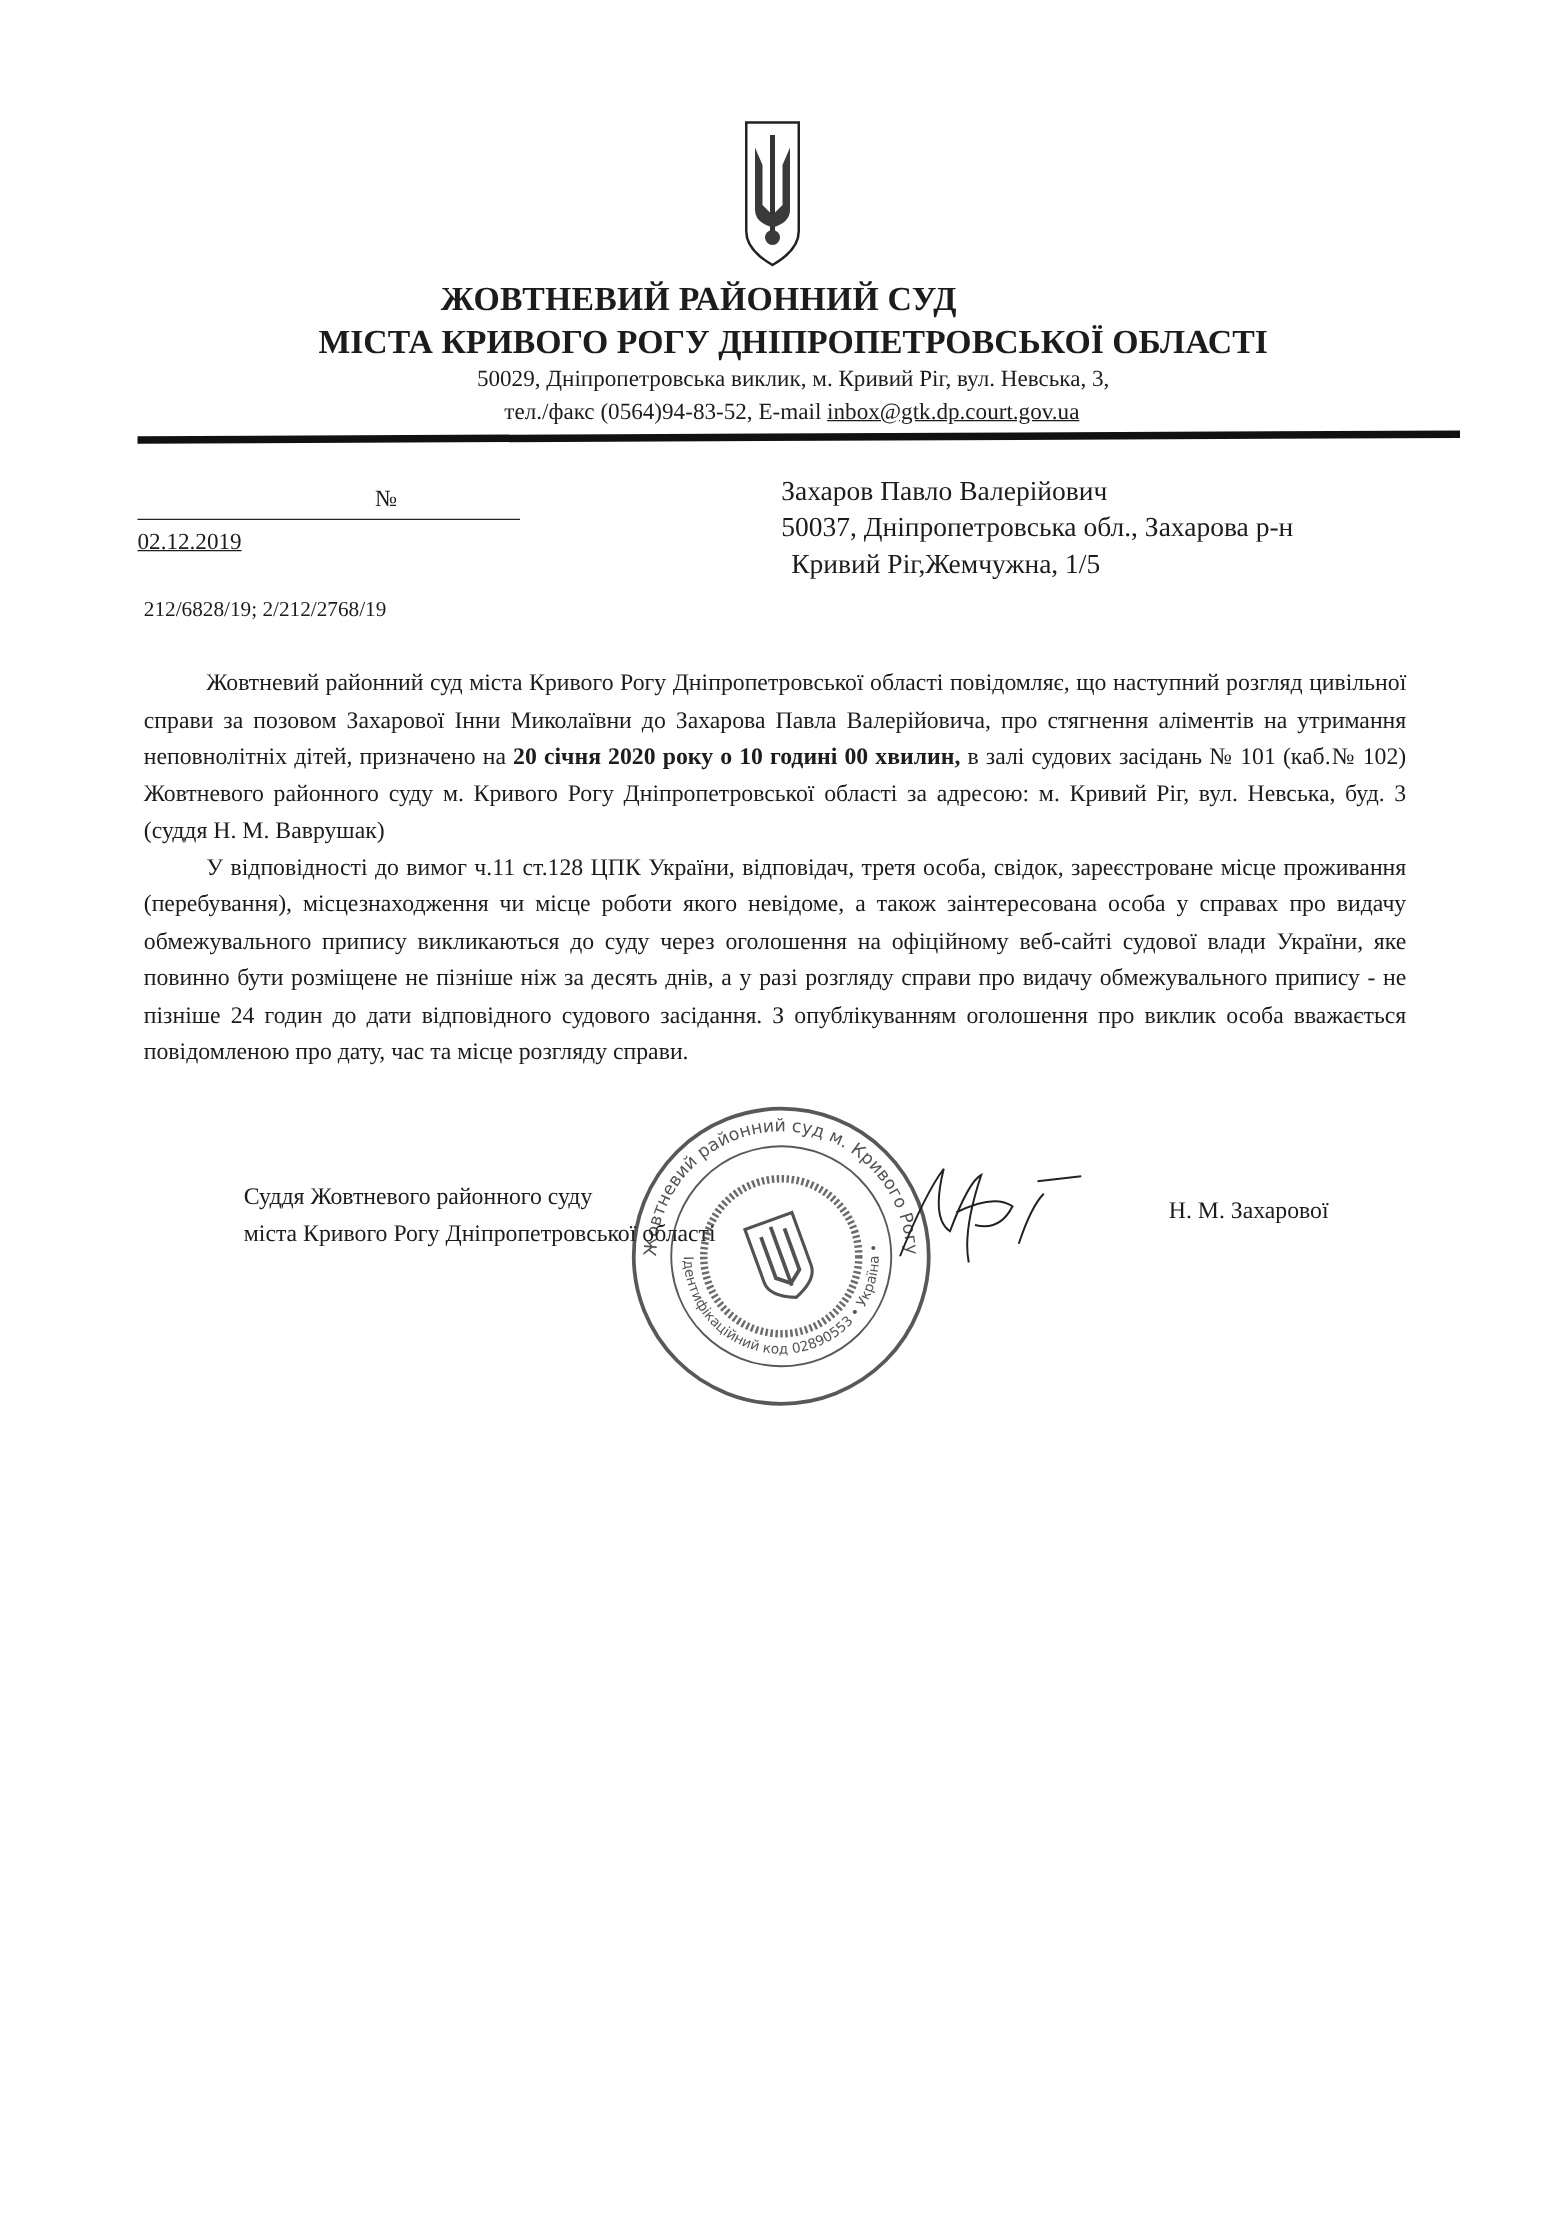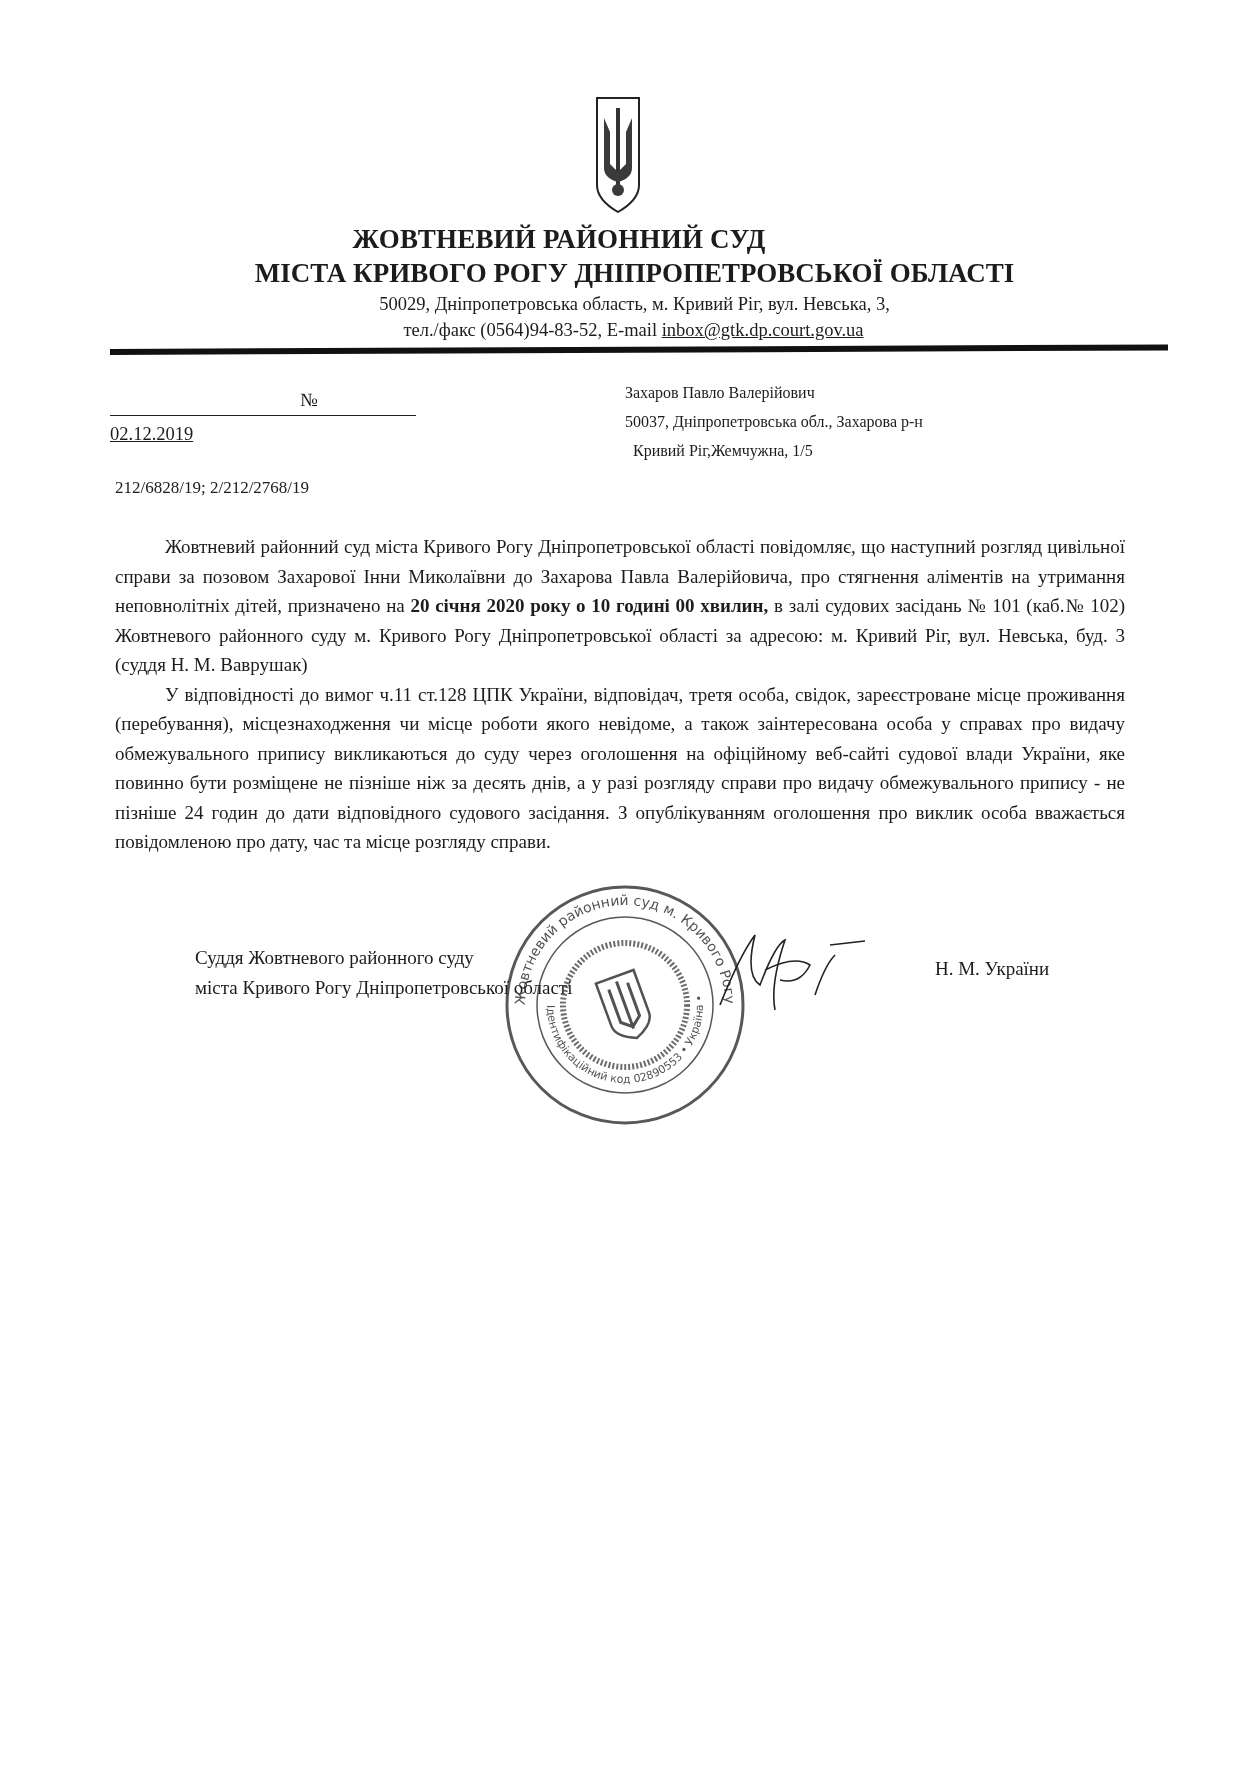--- a/index.html
+++ b/index.html
@@ -10,21 +10,21 @@
   .court1 { left: 0; width: 1118px; top: 224px; text-align: center; font-size: 27px; font-weight: bold; letter-spacing: 0.2px; }
   .court2 { left: 0; width: 1239px; top: 258px; text-align: center; font-size: 27px; font-weight: bold; padding-left: 30px; box-sizing: border-box; }
   .addr1 { left: 0; width: 1239px; top: 294px; text-align: center; font-size: 18.5px; padding-left: 30px; box-sizing: border-box; }
   .addr2 { left: 0; width: 1239px; top: 320px; text-align: center; font-size: 18.5px; padding-left: 28px; box-sizing: border-box; }
   .addr2 .email { text-decoration: underline; }
   .rule { left: 110px; width: 1058px; top: 349px; height: 6px; background: #111; transform: rotate(-0.25deg); transform-origin: left; }
   .numline { left: 110px; top: 393px; width: 306px; border-bottom: 1.5px solid #222; height: 22px; }
   .numlabel { left: 300px; top: 390px; font-size: 18.5px; }
   .date { left: 110px; top: 424px; font-size: 18.5px; text-decoration: underline; }
   .ref { left: 115px; top: 478px; font-size: 17px; }
-  .recipient { left: 625px; top: 378px; font-size: 16px; line-height: 29px; }
+  .recipient { left: 625px; top: 378px; font-size: 22px; line-height: 29px; }
   .recipient div:nth-child(3) { padding-left: 8px; }
   .body { left: 115px; top: 532px; width: 1010px; font-size: 19px; line-height: 29.5px; text-align: justify; }
   .body p { margin: 0; text-indent: 50px; }
   .body b { font-weight: bold; }
   .sign-title { left: 178px; top: 943px; font-size: 19px; line-height: 30px; margin-left: 17px; }
   .sign-name { left: 935px; top: 958px; font-size: 19px; }
   .stamp { left: 500px; top: 880px; width: 250px; height: 250px; opacity: 0.78; }
   .signature { left: 715px; top: 925px; width: 160px; height: 90px; }
 </style>
 </head>
@@ -32,21 +32,21 @@
 
 <svg class="abs coat" viewBox="0 0 50 128">
   <path d="M4 8 L46 8 L46 95 Q46 110 25 122 Q4 110 4 95 Z" fill="none" stroke="#222" stroke-width="2"></path>
   <path d="M25 18 L25 95" stroke="#333" stroke-width="4"></path>
   <path d="M11 28 L11 78 Q11 88 25 92 Q39 88 39 78 L39 28 L33 42 L33 74 L25 82 L17 74 L17 42 Z" fill="#3a3a3a"></path>
   <circle cx="25" cy="100" r="6" fill="#3a3a3a"></circle>
 </svg>
 
 <div class="abs court1">ЖОВТНЕВИЙ РАЙОННИЙ СУД</div>
 <div class="abs court2">МІСТА КРИВОГО РОГУ ДНІПРОПЕТРОВСЬКОЇ ОБЛАСТІ</div>
-<div class="abs addr1">50029, Дніпропетровська область, м. Кривий Ріг, вул. Невська, 3,</div>
+<div class="abs addr1">50029, Дніпропетровська виклик, м. Кривий Ріг, вул. Невська, 3,</div>
 <div class="abs addr2"><span>тел./факс (0564)94-83-52, E-mail </span><span class="email">inbox@gtk.dp.court.gov.ua</span></div>
 <div class="abs rule"></div>
 
 <div class="abs numline"></div>
 <div class="abs numlabel">№</div>
 <div class="abs date">02.12.2019</div>
 <div class="abs ref">212/6828/19; 2/212/2768/19</div>
 
 <div class="abs recipient">
   <div>Захаров Павло Валерійович</div>
@@ -56,21 +56,21 @@
 
 <div class="abs body">
   <p><span>Жовтневий районний суд міста Кривого Рогу Дніпропетровської області повідомляє, що наступний розгляд цивільної справи за позовом Захарової Інни Миколаївни  до Захарова Павла Валерійовича, про стягнення аліментів на утримання неповнолітніх дітей, призначено на </span><b>20 січня 2020 року о 10 годині 00 хвилин,</b><span> в залі судових засідань № 101 (каб.№ 102)  Жовтневого районного суду м. Кривого Рогу Дніпропетровської області за адресою: м. Кривий Ріг, вул. Невська, буд. 3 (суддя  Н. М. Ваврушак)</span></p>
   <p>У відповідності до вимог ч.11 ст.128 ЦПК України, відповідач, третя особа, свідок, зареєстроване місце проживання (перебування), місцезнаходження чи місце роботи якого невідоме, а також заінтересована особа у справах про видачу обмежувального припису викликаються до суду через оголошення на офіційному веб-сайті судової влади України, яке повинно бути розміщене не пізніше ніж за десять днів, а у разі розгляду справи про видачу обмежувального припису - не пізніше 24 годин до дати відповідного судового засідання. З опублікуванням оголошення про виклик особа вважається повідомленою про дату, час та місце розгляду справи.</p>
 </div>
 
 <div class="abs sign-title">
   <div>Суддя Жовтневого районного суду</div>
   <div>міста Кривого Рогу Дніпропетровської області</div>
 </div>
-<div class="abs sign-name">Н. М. України</div>
+<div class="abs sign-name">Н. М. Захарової</div>
 
 <svg class="abs stamp" viewBox="0 0 250 250">
   <defs>
     <path id="outerArc" d="M125,125 m-100,0 a100,100 0 1,1 200,0 a100,100 0 1,1 -200,0"></path>
     <path id="innerArc" d="M125,125 m-78,0 a78,78 0 1,0 156,0 a78,78 0 1,0 -156,0"></path>
   </defs>
   <circle cx="125" cy="125" r="118" fill="none" stroke="#2a2a2a" stroke-width="3"></circle>
   <circle cx="125" cy="125" r="88" fill="none" stroke="#2a2a2a" stroke-width="1.5"></circle>
   <circle cx="125" cy="125" r="62" fill="none" stroke="#444" stroke-width="6" stroke-dasharray="2 2"></circle>
   <text font-family="DejaVu Sans, sans-serif" font-size="14" fill="#222"><textPath href="#outerArc">Жовтневий районний суд м. Кривого Рогу</textPath></text>

